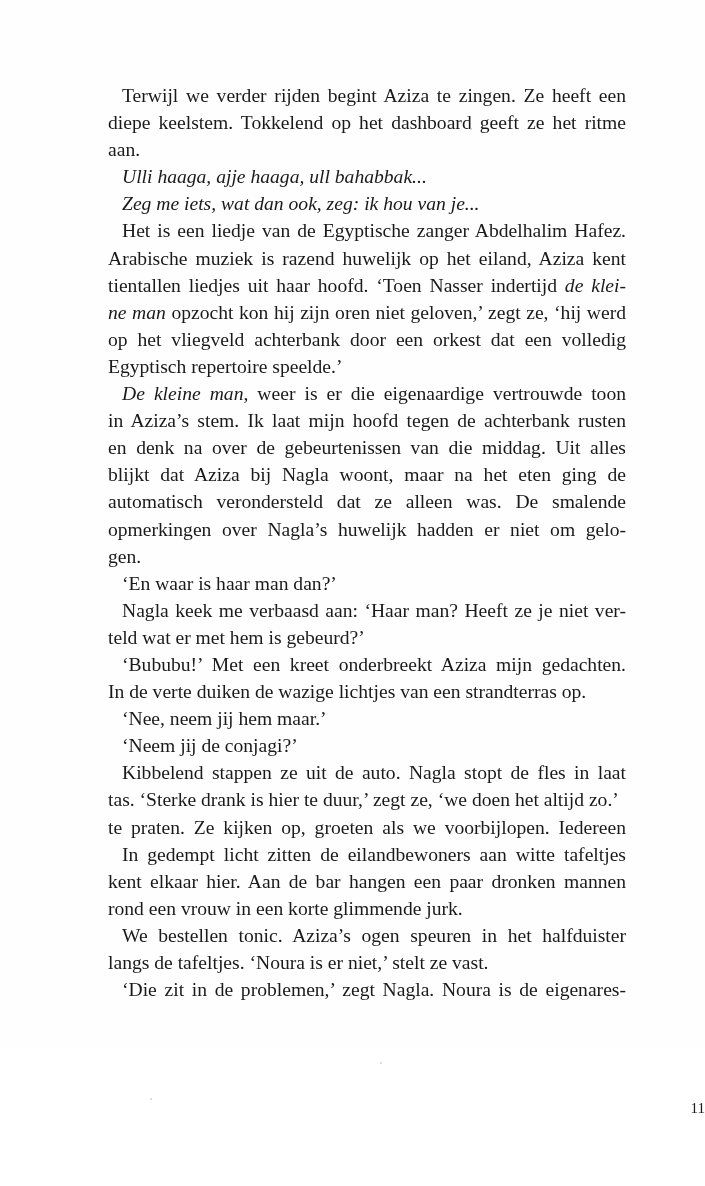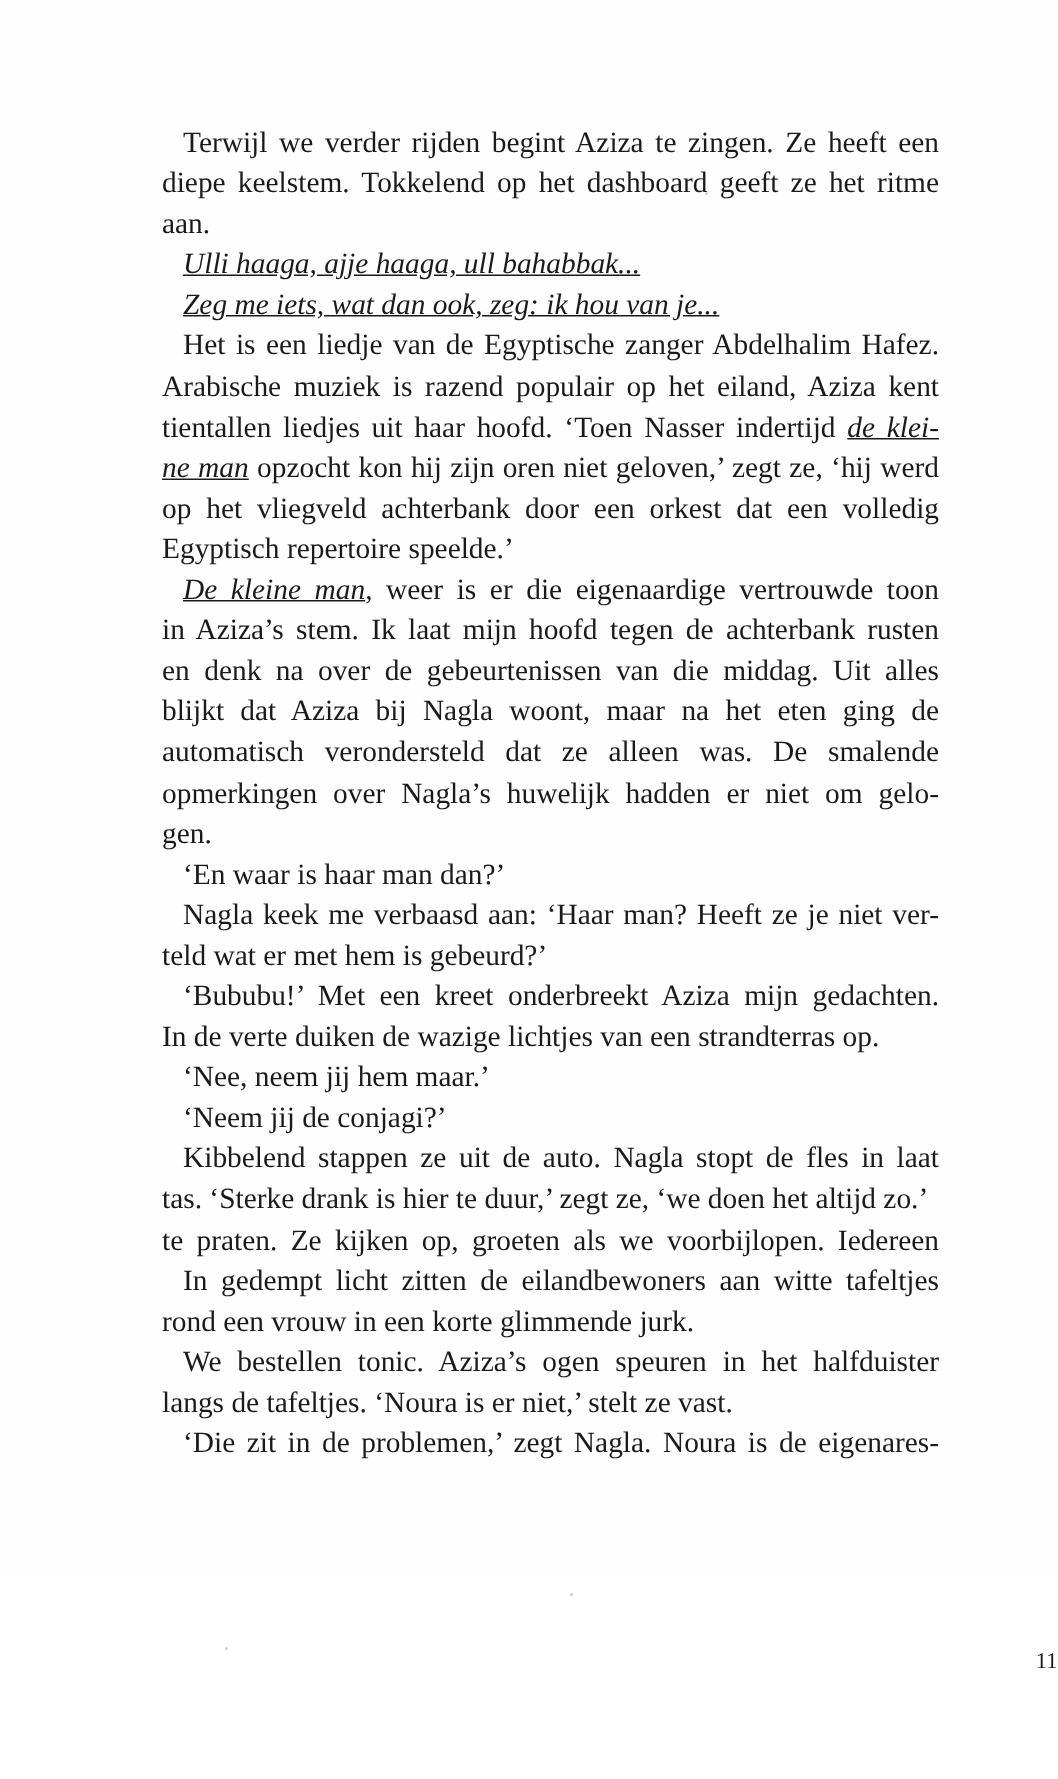--- a/index.html
+++ b/index.html
@@ -12,41 +12,41 @@
     position: absolute; left: 108px; top: 82px; width: 518px;
     font-family: "Liberation Serif", "DejaVu Serif", serif;
     font-size: 19.6px; line-height: 27.1px; color: #1a1a1a;
   }
   .line {
     display: block; height: 27.1px; white-space: nowrap;
     text-align: justify; text-align-last: justify;
   }
   .line.last { text-align-last: left; }
   .line.indent { padding-left: 14px; }
-  .it { font-style: italic; text-decoration: underline; }
+  .it { font-style: italic; }
   .page-number {
     position: absolute; left: 0; width: 705px; top: 1100px;
     text-align: right;
     font-family: "Liberation Serif", "DejaVu Serif", serif;
     font-size: 15px; color: #1a1a1a;
   }
   .speck { position: absolute; width: 2px; height: 2px; background: #cfcfcf; border-radius: 1px; }
 </style>
 </head>
 <body>
 
 <div class="page">
   <div class="text-block" id="text-block">
       <span class="line indent"><span>Terwijl we verder rijden begint Aziza te zingen. Ze heeft een</span></span>
       <span class="line"><span>diepe keelstem. Tokkelend op het dashboard geeft ze het ritme</span></span>
       <span class="line last"><span>aan.</span></span>
       <span class="line indent last"><span class="it">Ulli haaga, ajje haaga, ull bahabbak...</span></span>
       <span class="line indent last"><span class="it">Zeg me iets, wat dan ook, zeg: ik hou van je...</span></span>
       <span class="line indent"><span>Het is een liedje van de Egyptische zanger Abdelhalim Hafez.</span></span>
-      <span class="line"><span>Arabische muziek is razend populair op het eiland, Aziza kent</span></span>
+      <span class="line"><span>Arabische muziek is razend huwelijk op het eiland, Aziza kent</span></span>
       <span class="line"><span>tientallen liedjes uit haar hoofd. ‘Toen Nasser indertijd </span><span class="it">de klei-</span></span>
       <span class="line"><span class="it">ne man</span><span> opzocht kon hij zijn oren niet geloven,’ zegt ze, ‘hij werd</span></span>
       <span class="line"><span>op het vliegveld achterbank door een orkest dat een volledig</span></span>
       <span class="line last"><span>Egyptisch repertoire speelde.’</span></span>
       <span class="line indent"><span class="it">De kleine man</span><span>, weer is er die eigenaardige vertrouwde toon</span></span>
       <span class="line"><span>in Aziza’s stem. Ik laat mijn hoofd tegen de achterbank rusten</span></span>
       <span class="line"><span>en denk na over de gebeurtenissen van die middag. Uit alles</span></span>
       <span class="line"><span>blijkt dat Aziza bij Nagla woont, maar na het eten ging de</span></span>
       <span class="line"><span>automatisch verondersteld dat ze alleen was. De smalende</span></span>
       <span class="line"><span>opmerkingen over Nagla’s huwelijk hadden er niet om gelo-</span></span>
@@ -55,20 +55,21 @@
       <span class="line indent"><span>Nagla keek me verbaasd aan: ‘Haar man? Heeft ze je niet ver-</span></span>
       <span class="line last"><span>teld wat er met hem is gebeurd?’</span></span>
       <span class="line indent"><span>‘Bububu!’ Met een kreet onderbreekt Aziza mijn gedachten.</span></span>
       <span class="line last"><span>In de verte duiken de wazige lichtjes van een strandterras op.</span></span>
       <span class="line indent last"><span>‘Nee, neem jij hem maar.’</span></span>
       <span class="line indent last"><span>‘Neem jij de conjagi?’</span></span>
       <span class="line indent"><span>Kibbelend stappen ze uit de auto. Nagla stopt de fles in laat</span></span>
       <span class="line last"><span>tas. ‘Sterke drank is hier te duur,’ zegt ze, ‘we doen het altijd zo.’</span></span>
       <span class="line"><span>te praten. Ze kijken op, groeten als we voorbijlopen. Iedereen</span></span>
       <span class="line indent"><span>In gedempt licht zitten de eilandbewoners aan witte tafeltjes</span></span>
+      <span class="line"><span>kent elkaar hier. Aan de bar hangen een paar dronken mannen</span></span>
       <span class="line last"><span>rond een vrouw in een korte glimmende jurk.</span></span>
       <span class="line indent"><span>We bestellen tonic. Aziza’s ogen speuren in het halfduister</span></span>
       <span class="line last"><span>langs de tafeltjes. ‘Noura is er niet,’ stelt ze vast.</span></span>
       <span class="line indent"><span>‘Die zit in de problemen,’ zegt Nagla. Noura is de eigenares-</span></span>
     </div>
   <div class="page-number">11</div>
   <div class="speck" style="left:470px;top:128px"></div>
   <div class="speck" style="left:604px;top:660px"></div>
   <div class="speck" style="left:380px;top:1062px"></div>
   <div class="speck" style="left:150px;top:1098px"></div>

